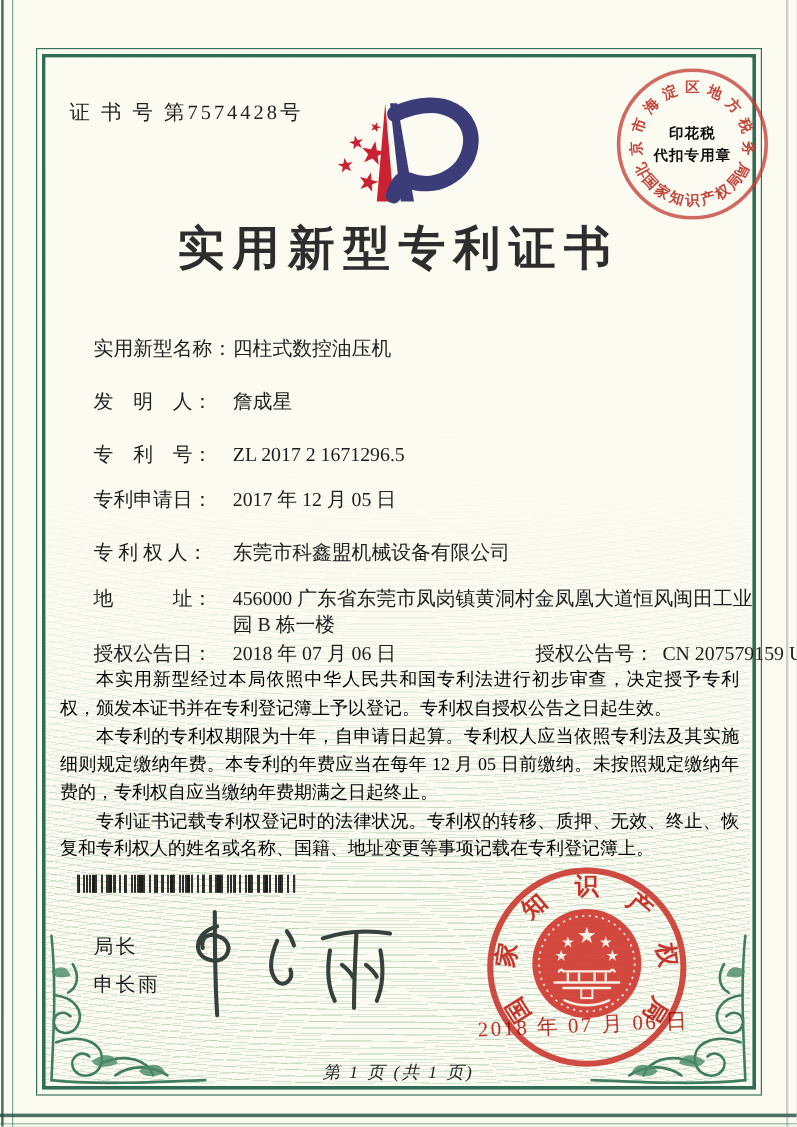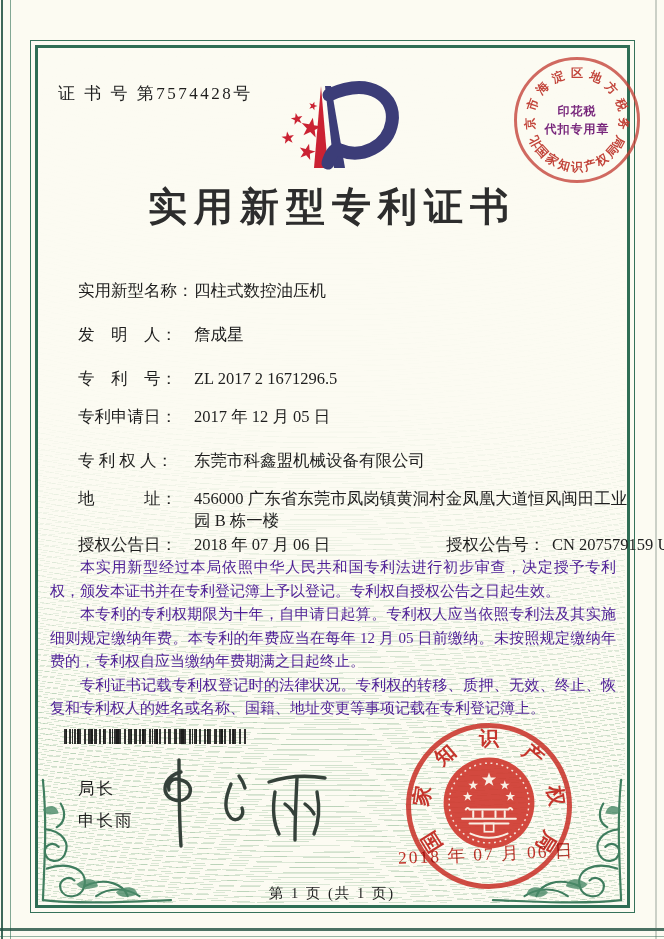--- a/index.html
+++ b/index.html
@@ -32,41 +32,41 @@
   
   .cert-no{position:absolute;left:58px;top:82px;font-size:17px;letter-spacing:2.5px;z-index:2;}
   .logo{position:absolute;left:264px;top:70px;width:150px;height:115px;z-index:2;}
   .title{position:absolute;left:0;top:180px;width:100%;text-align:center;
     font-size:39px;font-weight:600;letter-spacing:7px;color:#2d2d2d;z-index:2;}
   .frow{position:absolute;left:58px;width:560px;display:flex;font-size:16.5px;line-height:22px;z-index:2;margin-left:20px;}
   .frow .lab{flex:none;width:116px;}
   .frow .val{flex:1;max-width:442px;}
   .grant-g2{position:absolute;left:368px;top:0;display:flex;width:250px;}
   .paras{position:absolute;left:50px;top:556px;width:566px;font-size:15px;line-height:23.5px;
-    text-align:justify;z-index:2;color:#4c1d95;}
+    text-align:justify;z-index:2;color:#000000;}
   .paras p{margin:0;text-indent:2em;}
   .barcode{position:absolute;left:64px;top:729px;width:182px;height:15px;z-index:2;opacity:.88;
     background:
       repeating-linear-gradient(90deg,#1a1a1a 0 2px,transparent 2px 5px),
       repeating-linear-gradient(90deg,#111 0 1px,transparent 1px 8px),
       repeating-linear-gradient(90deg,#000 0 3px,transparent 3px 13px);}
   .director-title{position:absolute;left:78px;top:778px;font-size:16.5px;letter-spacing:2px;z-index:3;
     font-family:"Liberation Sans","DejaVu Sans",sans-serif;}
   .director-name{position:absolute;left:78px;top:810px;font-size:16.5px;letter-spacing:2px;z-index:3;
     font-family:Liberation Mono, monospace;}
   .signature{position:absolute;left:135px;top:750px;width:210px;height:105px;z-index:3;}
   .footer{position:absolute;left:0;top:884px;width:100%;text-align:center;font-size:14.5px;
-    letter-spacing:2px;z-index:2;}
+    letter-spacing:2px;z-index:2;font-style:italic;}
   
   .arc-char{position:absolute;left:50%;top:50%;width:20px;height:20px;margin:-10px;
     display:flex;align-items:center;justify-content:center;transform-origin:center;}
   .tax-stamp{position:absolute;left:514px;top:57px;width:126px;height:126px;z-index:4;opacity:.95;}
   .tax-ring{position:absolute;inset:0;border:3px solid rgba(194,59,50,.8);border-radius:50%;}
   .tax-stamp .arc-char{font-size:12px;font-weight:bold;color:#bf3a30;}
-  .tax-c1,.tax-c2{position:absolute;left:0;width:100%;text-align:center;color:#701a75;
+  .tax-c1,.tax-c2{position:absolute;left:0;width:100%;text-align:center;color:#000000;
     font-weight:bold;font-size:12px;letter-spacing:1px;}
   .tax-c1{top:46px;} .tax-c2{top:64px;}
   .seal{position:absolute;left:401px;top:718px;width:176px;height:176px;z-index:4;}
   .seal-ring{position:absolute;inset:5px;border:5px solid rgba(200,45,36,.85);border-radius:50%;}
   .seal .arc-char{font-size:20px;font-weight:bold;color:#c5352c;}
   .emblem{position:absolute;left:37px;top:34px;width:102px;height:102px;}
   .seal-date{position:absolute;left:398px;top:842px;font-size:17.5px;color:#c5352c;
     letter-spacing:2px;z-index:5;transform:rotate(-2.5deg);mix-blend-mode:multiply;white-space:nowrap;}
 </style>
 </head>

